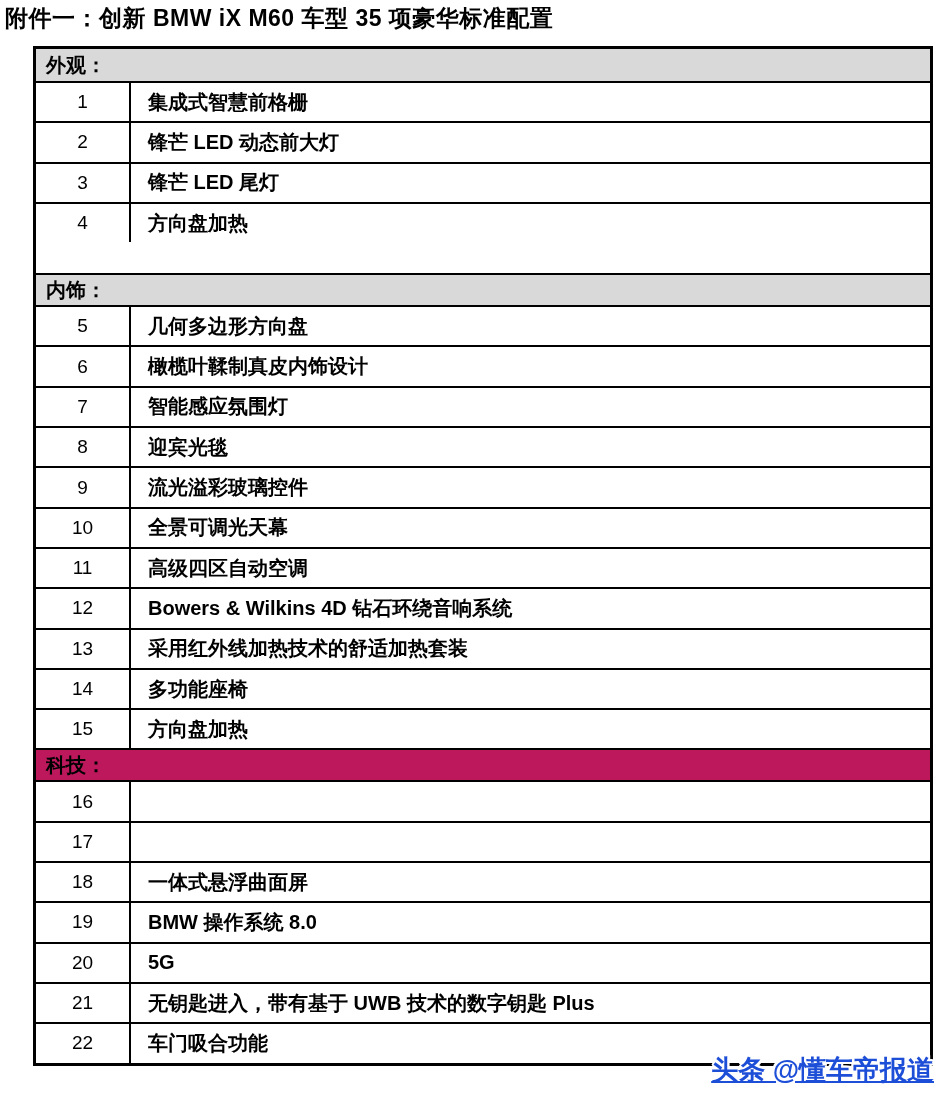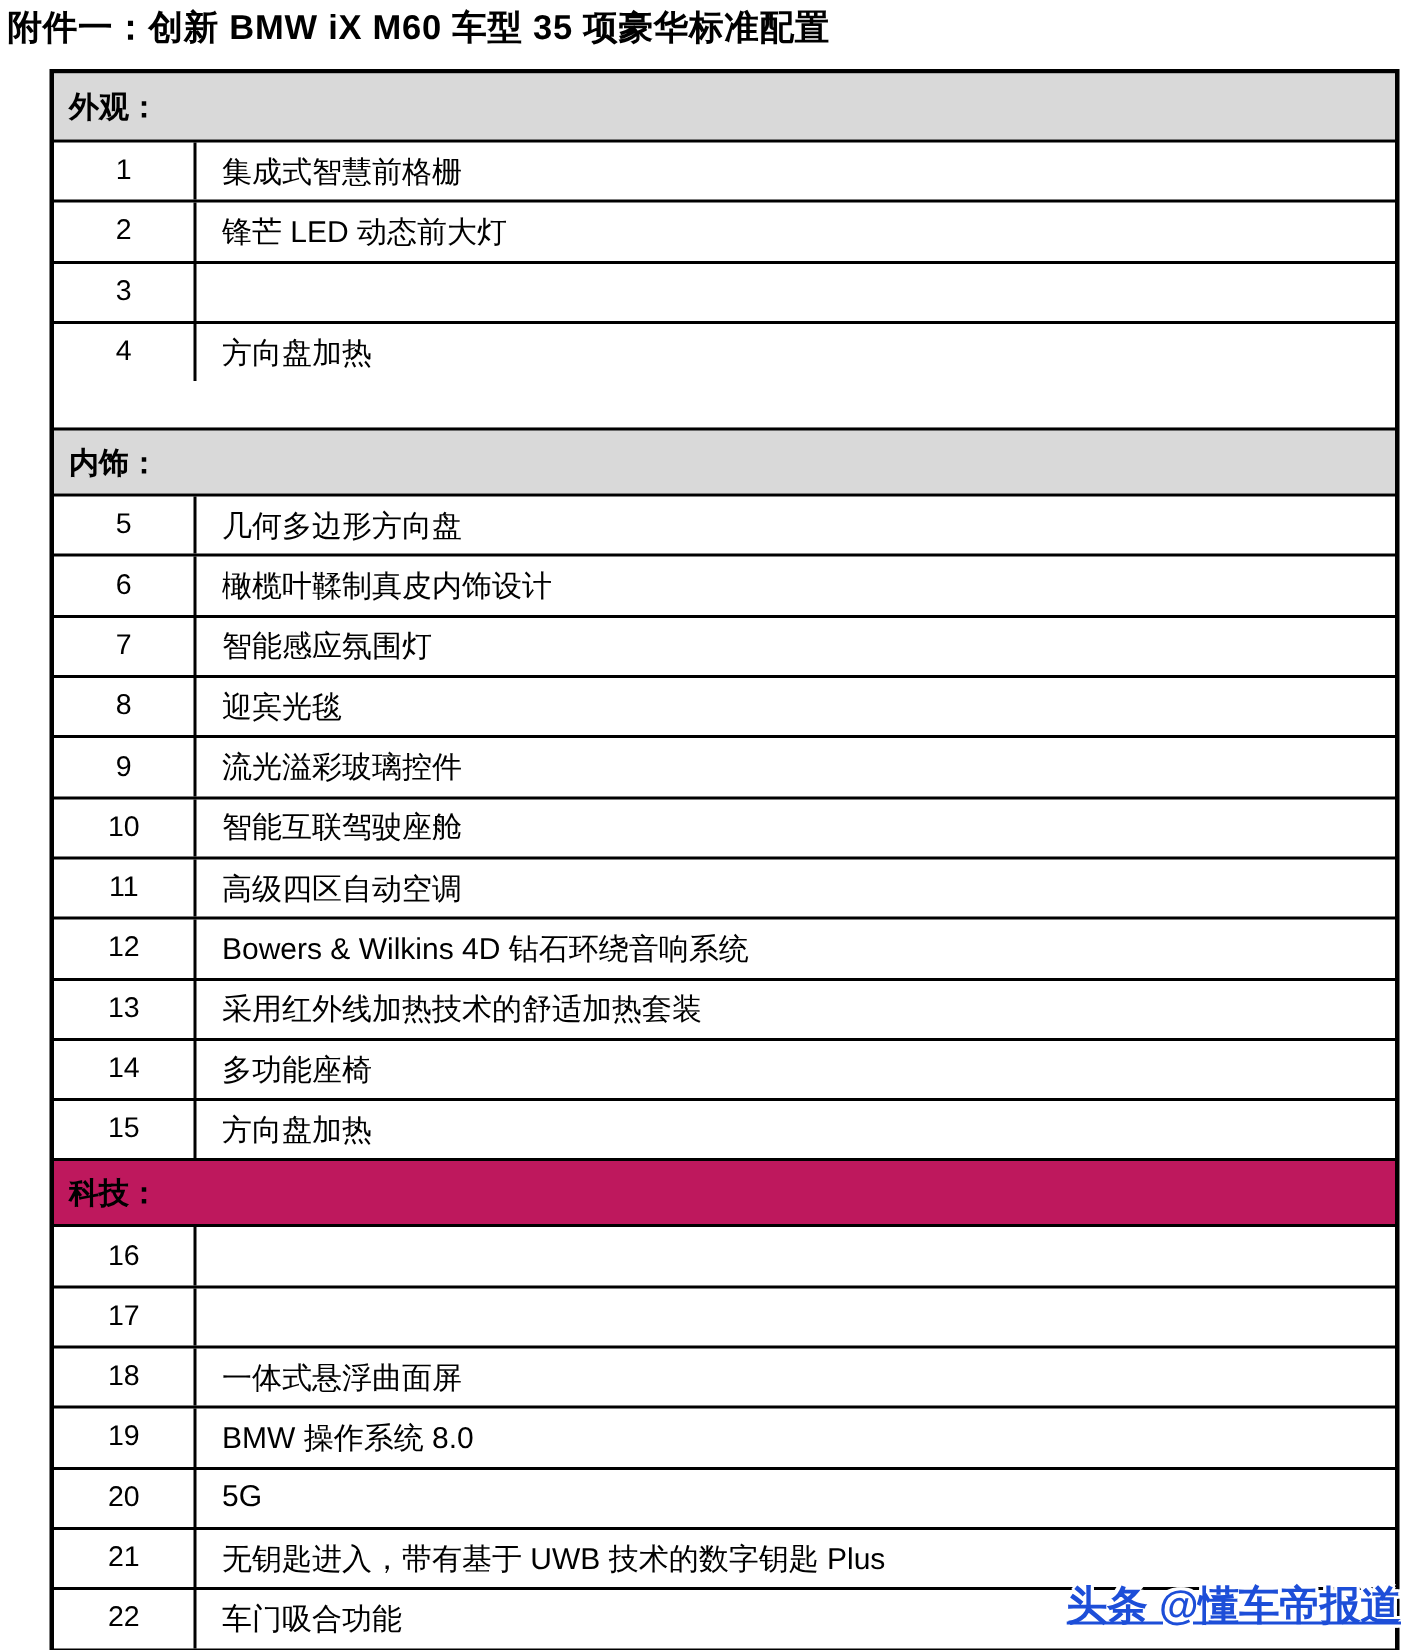--- a/index.html
+++ b/index.html
@@ -34,21 +34,21 @@
     box-sizing: border-box;
     background: #ffffff;
   }
   .row {
     display: flex;
     border-top: 2px solid #000000;
     box-sizing: border-box;
   }
   .row:first-child { border-top: none; }
   .section-row {
-    height: 44px;
+    height: 32px;
     background: #d9d9d9;
     align-items: center;
     padding-left: 10px;
     font-weight: 700;
     font-size: 20px;
     color: #000000;
   }
   .data-row { height: 40.3px; }
   .num-cell {
     width: 95px;
@@ -63,20 +63,21 @@
   }
   .label-cell {
     flex: 1;
     display: flex;
     align-items: center;
     padding-left: 17px;
     font-size: 20px;
     color: #000000;
     white-space: nowrap;
     overflow: hidden;
+    font-weight: bold;
   }
   .watermark {
     position: absolute;
     right: 12px;
     bottom: 12px;
     font-size: 27px;
     font-weight: 700;
     color: #1d4ed8;
     text-shadow:
       -2px -2px 0 #ffffff,
@@ -104,20 +105,21 @@
       <div class="row data-row">
         <div class="num-cell">1</div>
         <div class="label-cell">集成式智慧前格栅</div>
       </div>
       <div class="row data-row">
         <div class="num-cell">2</div>
         <div class="label-cell">锋芒 LED 动态前大灯</div>
       </div>
       <div class="row data-row">
         <div class="num-cell">3</div>
+        <div class="label-cell">锋芒 LED 尾灯</div>
       </div>
       <div class="row data-row">
         <div class="num-cell">4</div>
         <div class="label-cell">方向盘加热</div>
       </div>
       <div class="row section-row" style="background: rgb(217, 217, 217); margin-top: 31px;">
         <span>内饰：</span>
       </div>
       <div class="row data-row">
         <div class="num-cell">5</div>
@@ -134,21 +136,21 @@
       <div class="row data-row">
         <div class="num-cell">8</div>
         <div class="label-cell">迎宾光毯</div>
       </div>
       <div class="row data-row">
         <div class="num-cell">9</div>
         <div class="label-cell">流光溢彩玻璃控件</div>
       </div>
       <div class="row data-row">
         <div class="num-cell">10</div>
-        <div class="label-cell">智能互联驾驶座舱</div>
+        <div class="label-cell">全景可调光天幕</div>
       </div>
       <div class="row data-row">
         <div class="num-cell">11</div>
         <div class="label-cell">高级四区自动空调</div>
       </div>
       <div class="row data-row">
         <div class="num-cell">12</div>
         <div class="label-cell">Bowers &amp; Wilkins 4D 钻石环绕音响系统</div>
       </div>
       <div class="row data-row">

